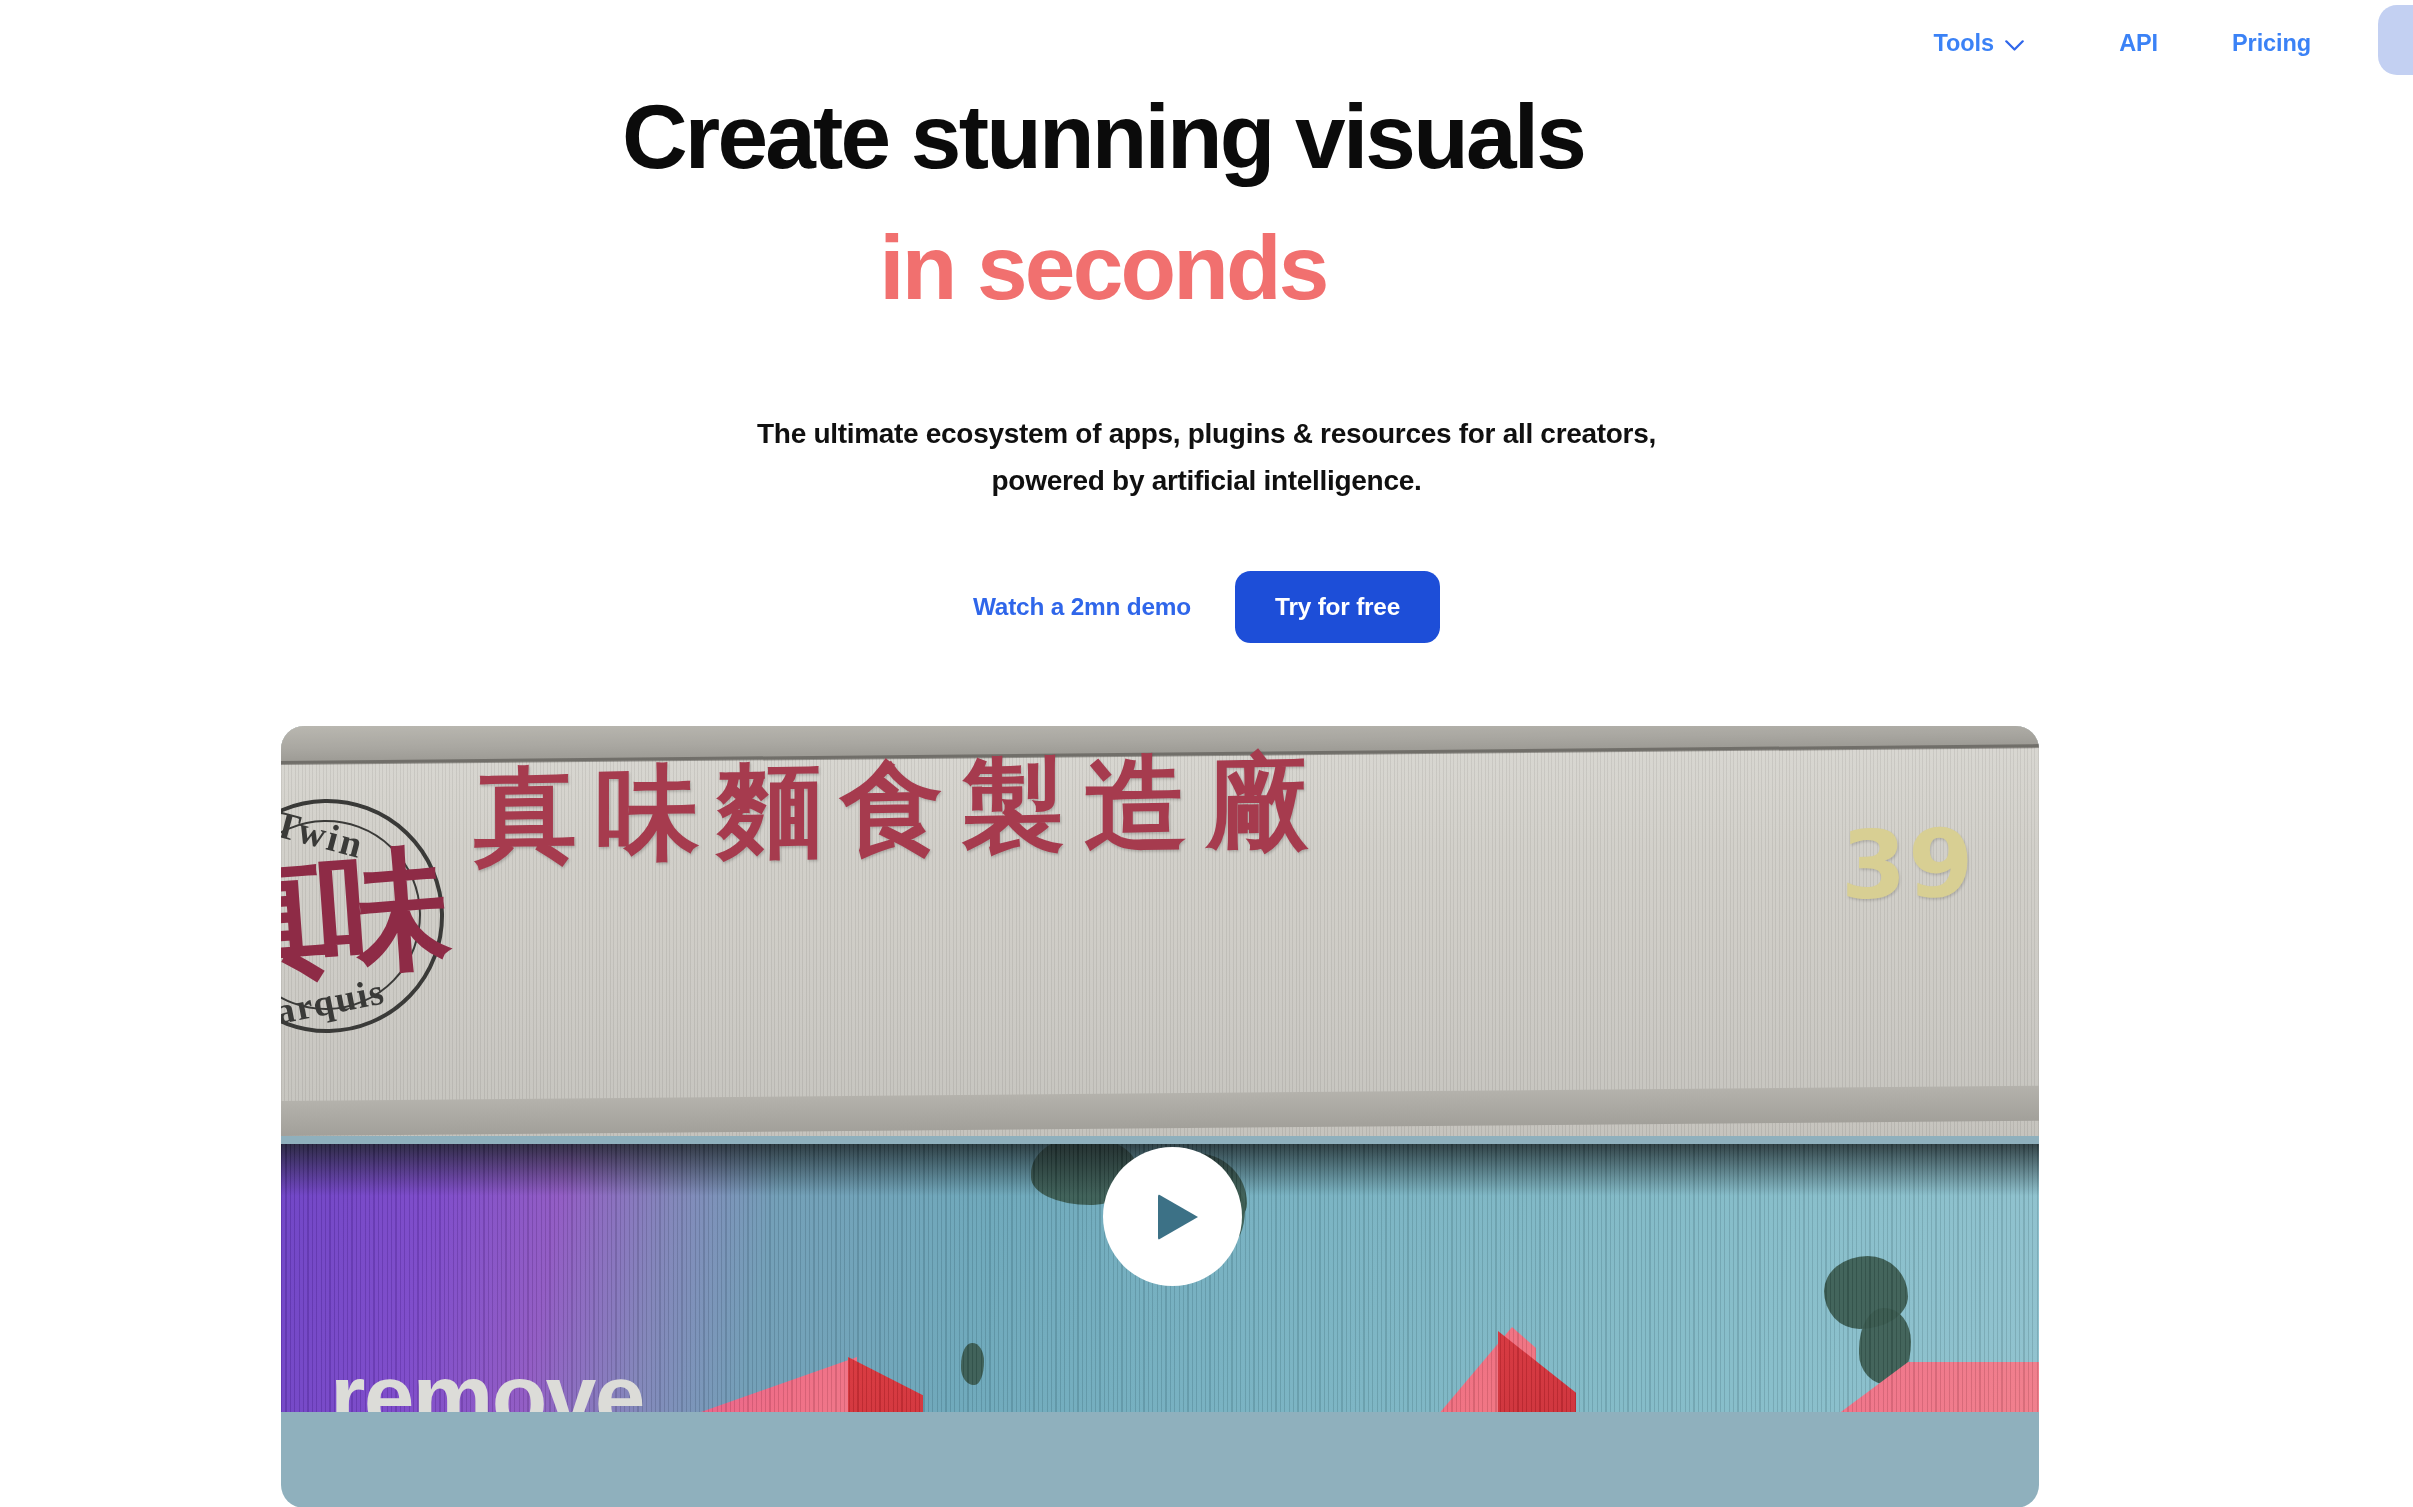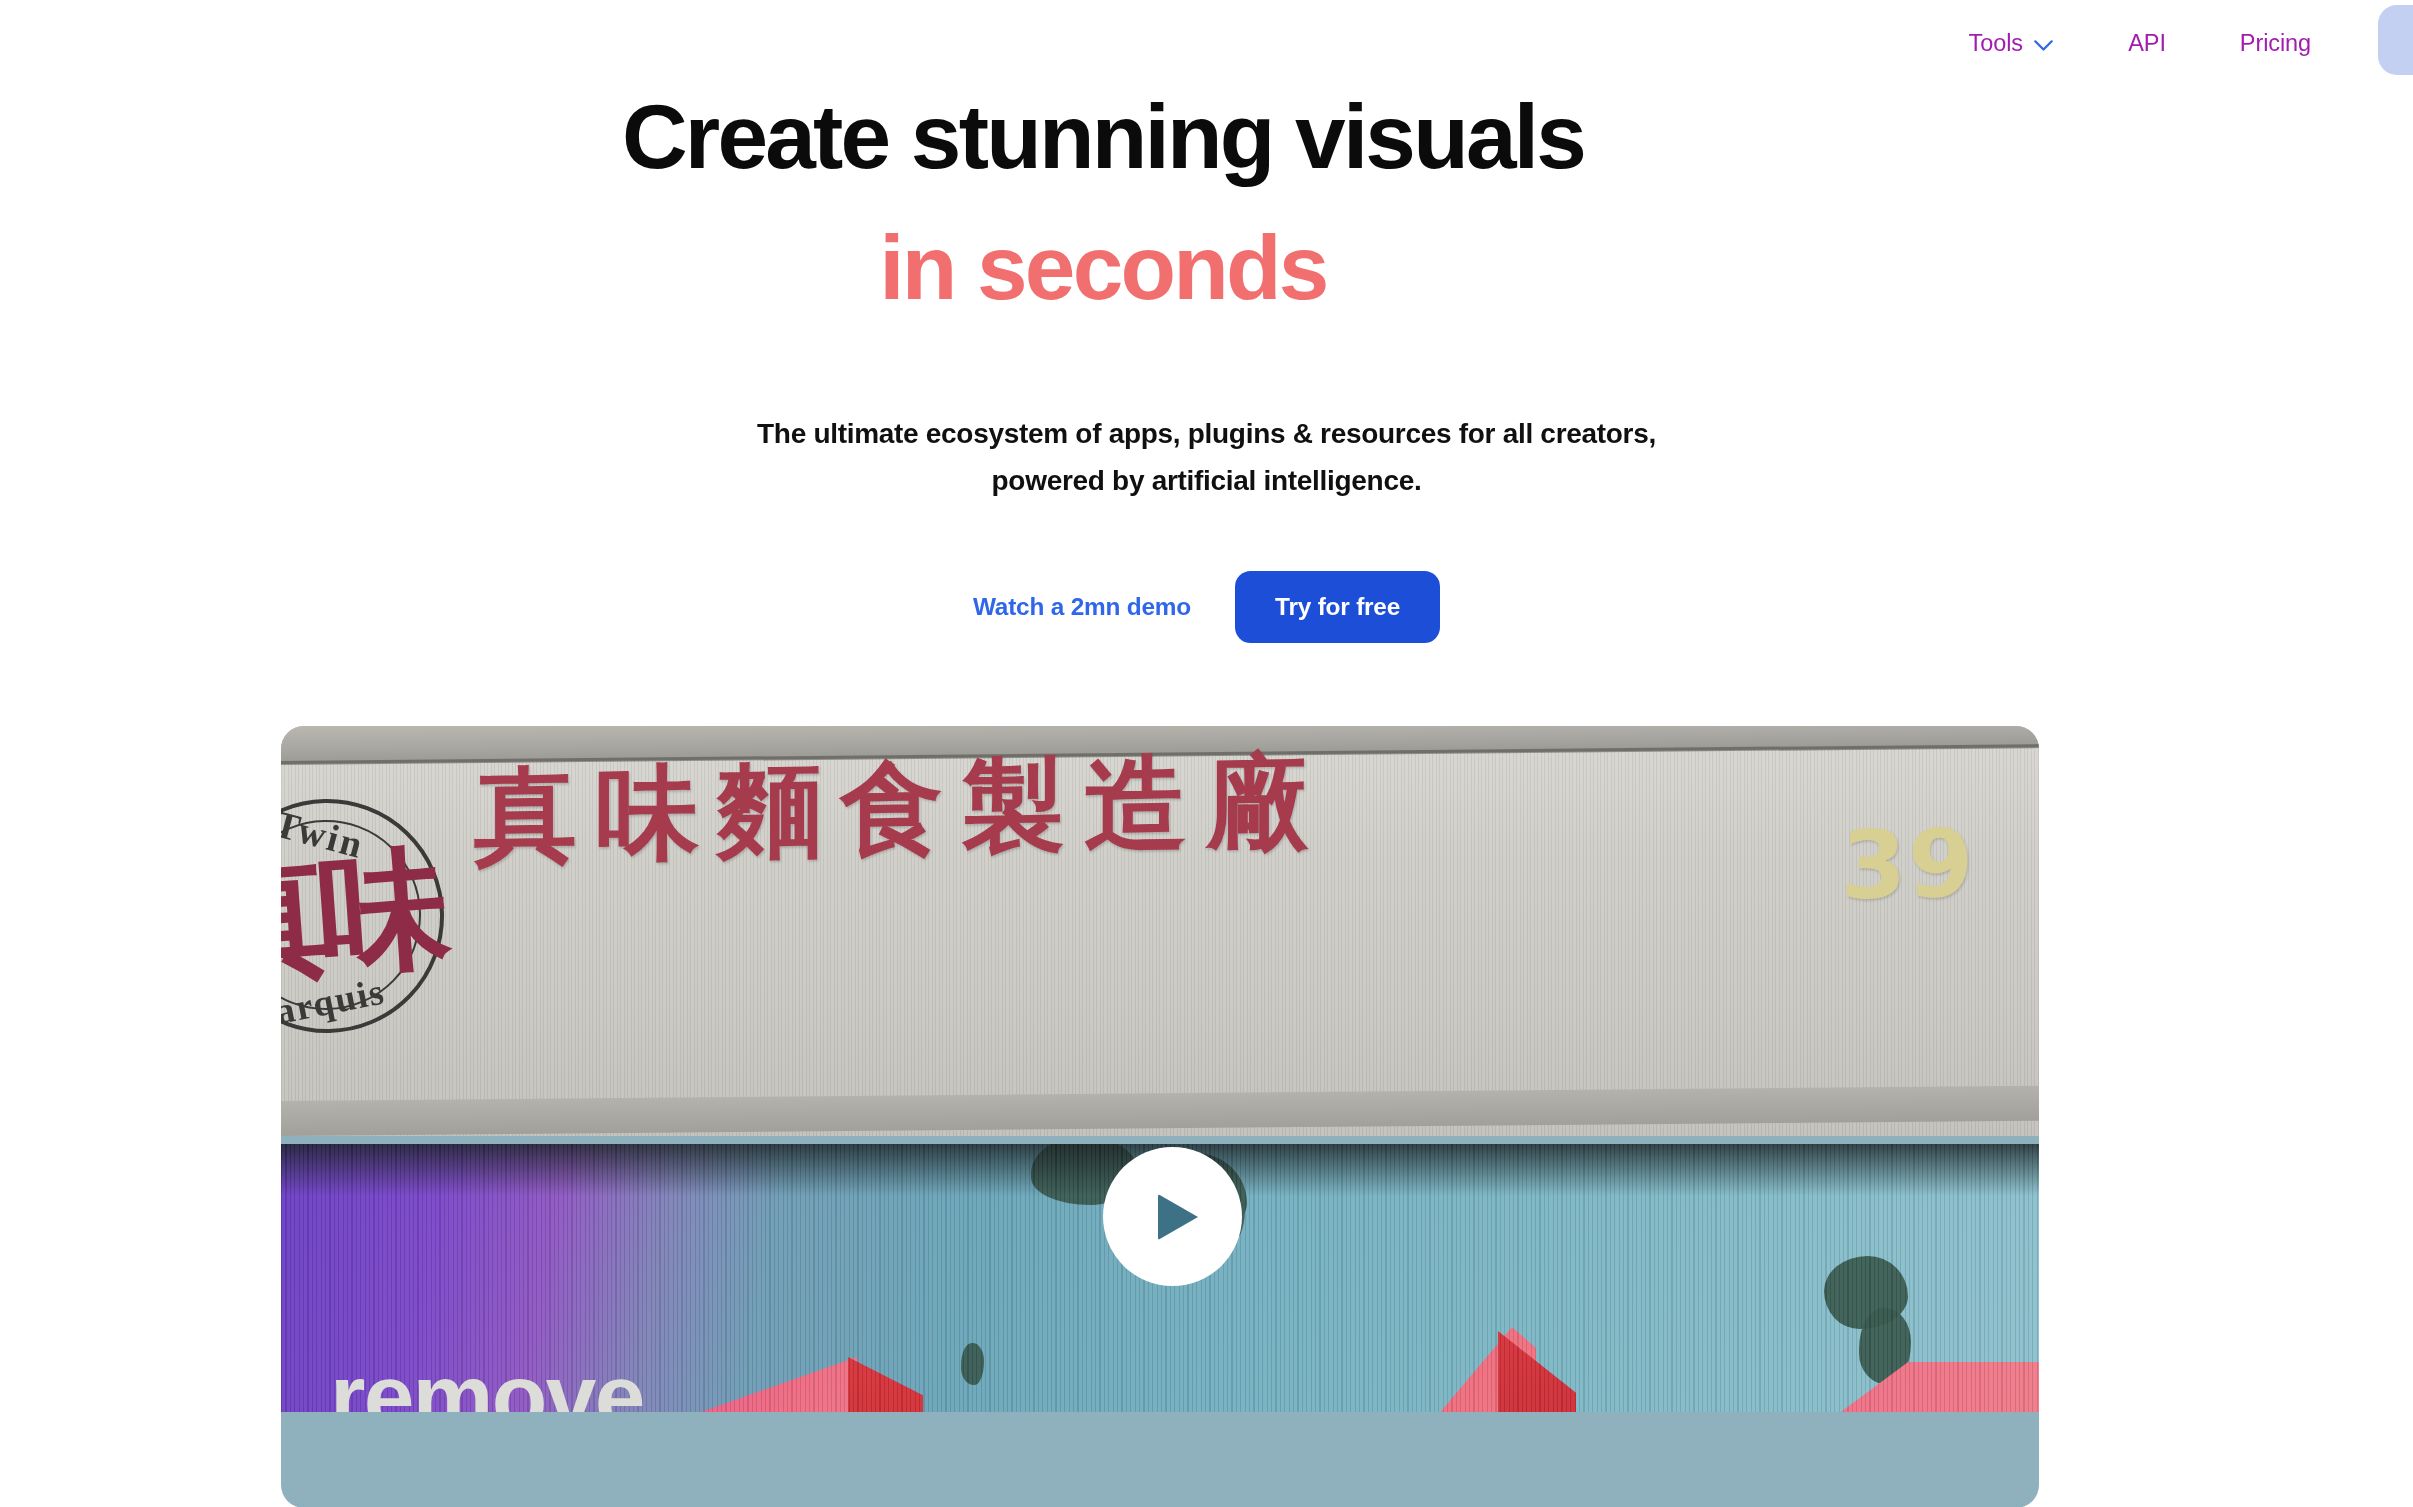--- a/index.html
+++ b/index.html
@@ -28,23 +28,23 @@
     padding-right: 0;
   }
 
   .nav-inner {
     display: flex;
     align-items: center;
     height: 87px;
   }
 
   .nav-link {
-    color: #a21caf;
+    color: #3b82f6;
     font-size: 23.5px;
-    font-weight: 400;
+    font-weight: 700;
     letter-spacing: -0.1px;
     text-decoration: none;
     white-space: nowrap;
     cursor: pointer;
   }
 
   .nav-item-tools {
     display: flex;
     align-items: center;
     gap: 11.3px;
@@ -54,21 +54,21 @@
 
   .chevron-down {
     display: block;
     width: 19px;
     height: 11.3px;
     position: relative;
     top: 1.7px;
   }
   .chevron-down svg { display: block; }
 
-  .nav-item-api { margin-right: 54px; }
+  .nav-item-api { margin-right: 54px; margin-left: 20px; }
   .nav-item-pricing { margin-right: 72px; margin-left: 20px; }
 
   .archive-icon {
     width: 30px;
     height: 30px;
     display: block;
     cursor: pointer;
   }
   .archive-icon svg { display: block; }
 

